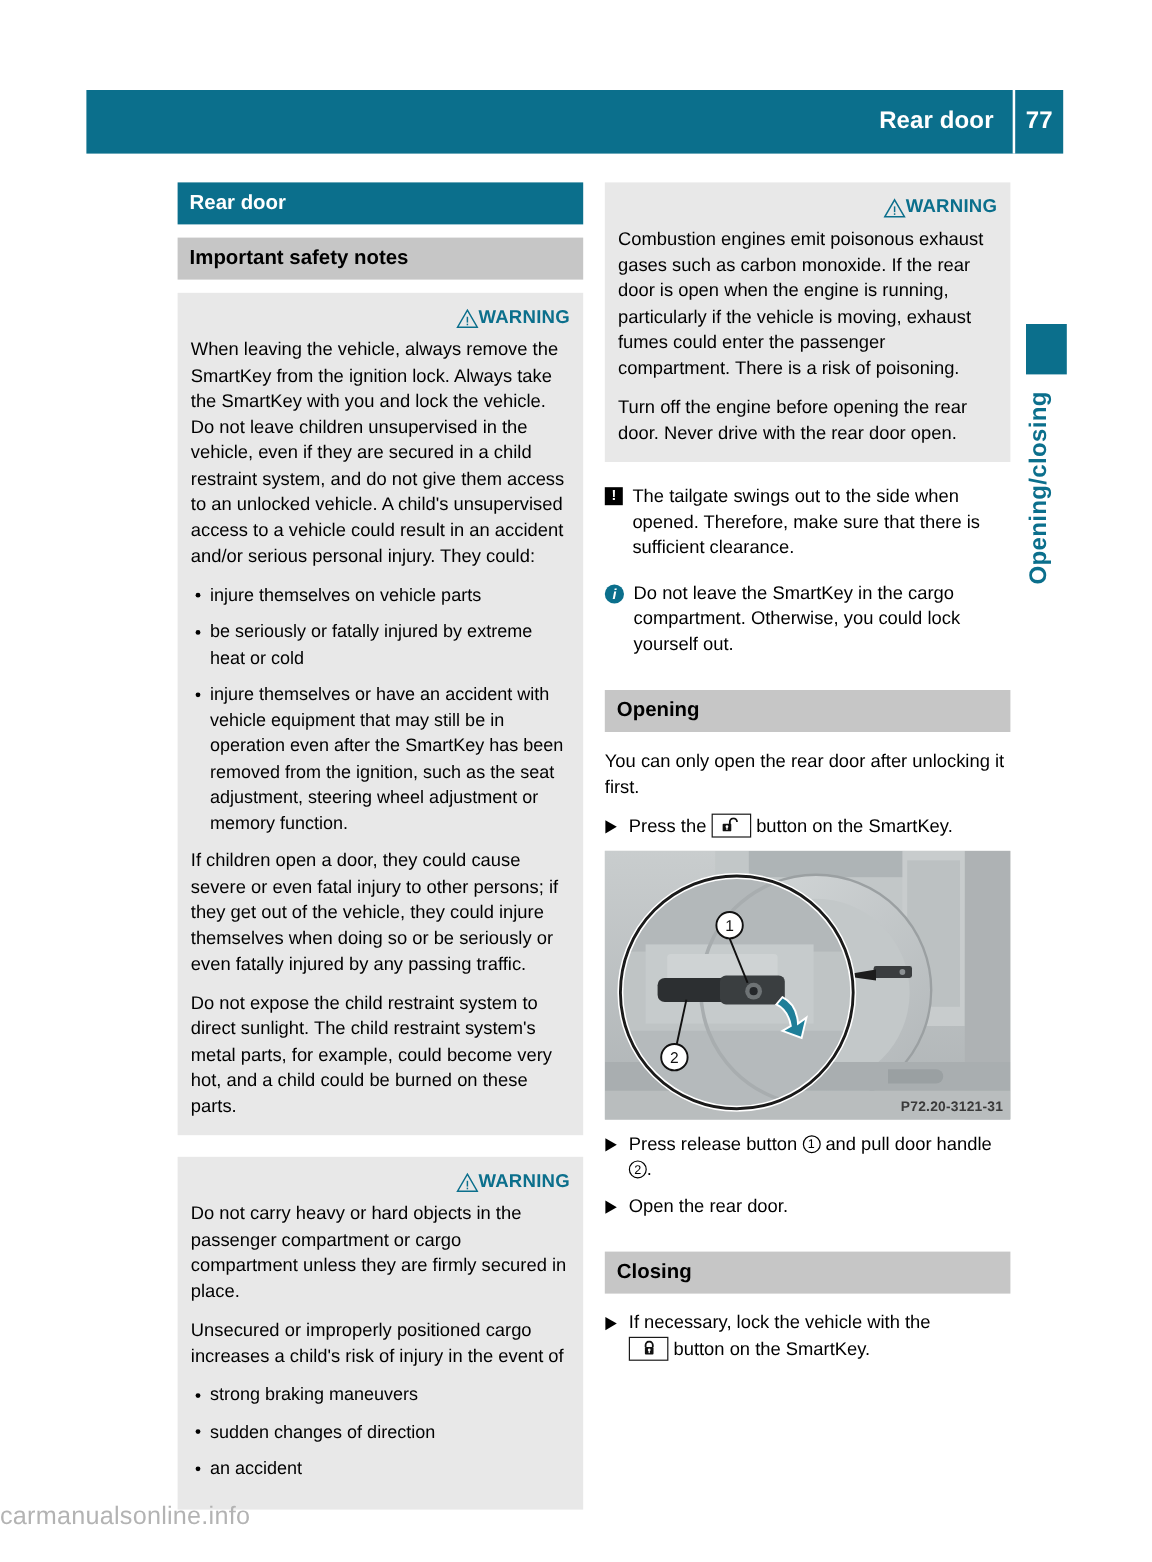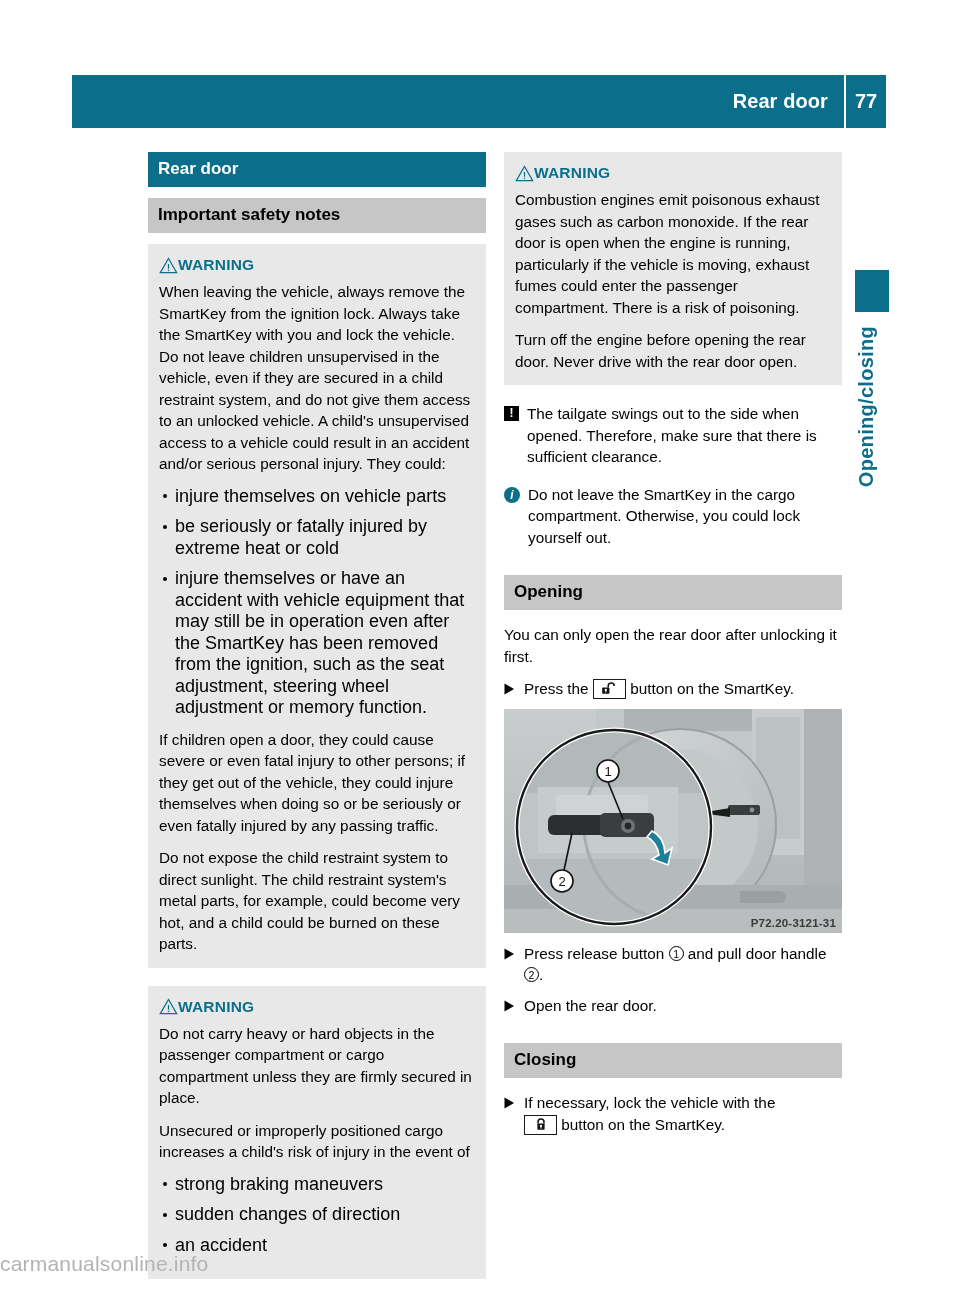--- a/index.html
+++ b/index.html
@@ -113,20 +113,21 @@
   .warnbox {
     background: #e8e8e8;
     padding: 12px 11px 13px 11px;
     box-sizing: border-box;
   }
   .warn-head {
     display: flex;
     align-items: center;
     gap: 0;
     margin-bottom: 7px;
+    justify-content: flex-end;
   }
   .warn-label {
     color: #0b6f8c;
     font-size: 15.5px;
     font-weight: bold;
     letter-spacing: 0.2px;
   }
   .tri-icon { width: 19px; height: 17px; display: block; }
 
   
@@ -139,21 +140,21 @@
 
   ul.bullets {
     margin: 10px 0 10px 0;
     padding: 0;
     list-style: none;
   }
   ul.bullets li {
     position: relative;
     padding-left: 16px;
     margin-bottom: 9px;
-    font-size: 18px;
+    font-size: 15px;
     line-height: 21.5px;
   }
   ul.bullets li:last-child { margin-bottom: 2px; }
   ul.bullets li::before {
     content: "";
     position: absolute;
     left: 4px;
     top: 8.5px;
     width: 4px;
     height: 4px;

